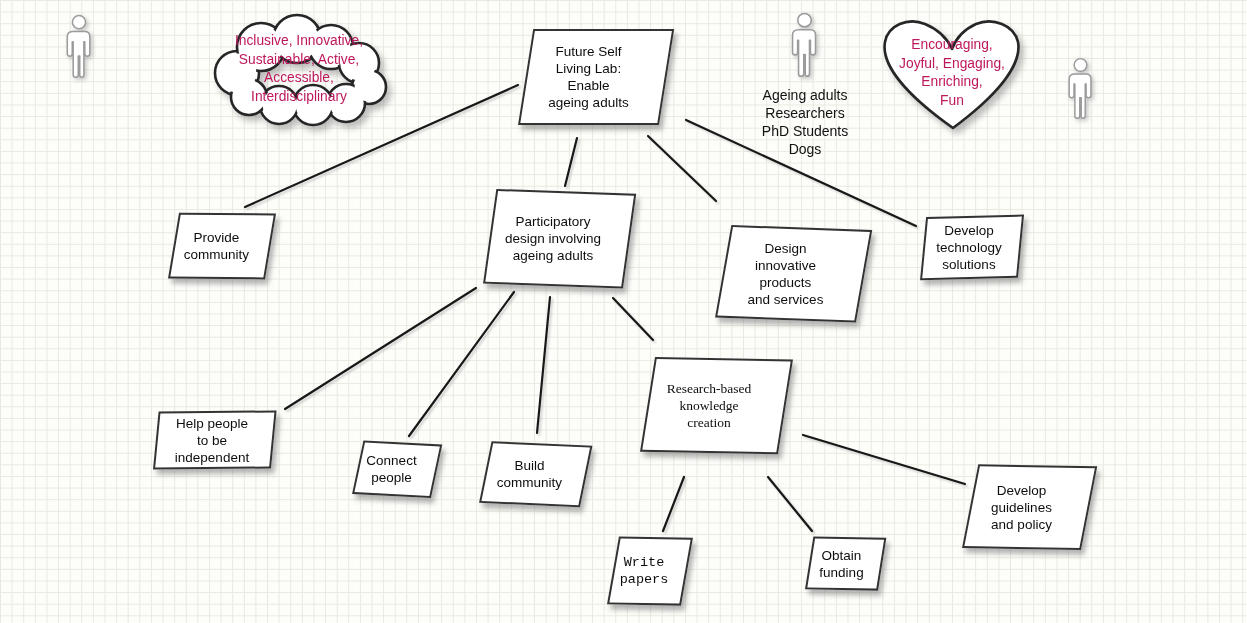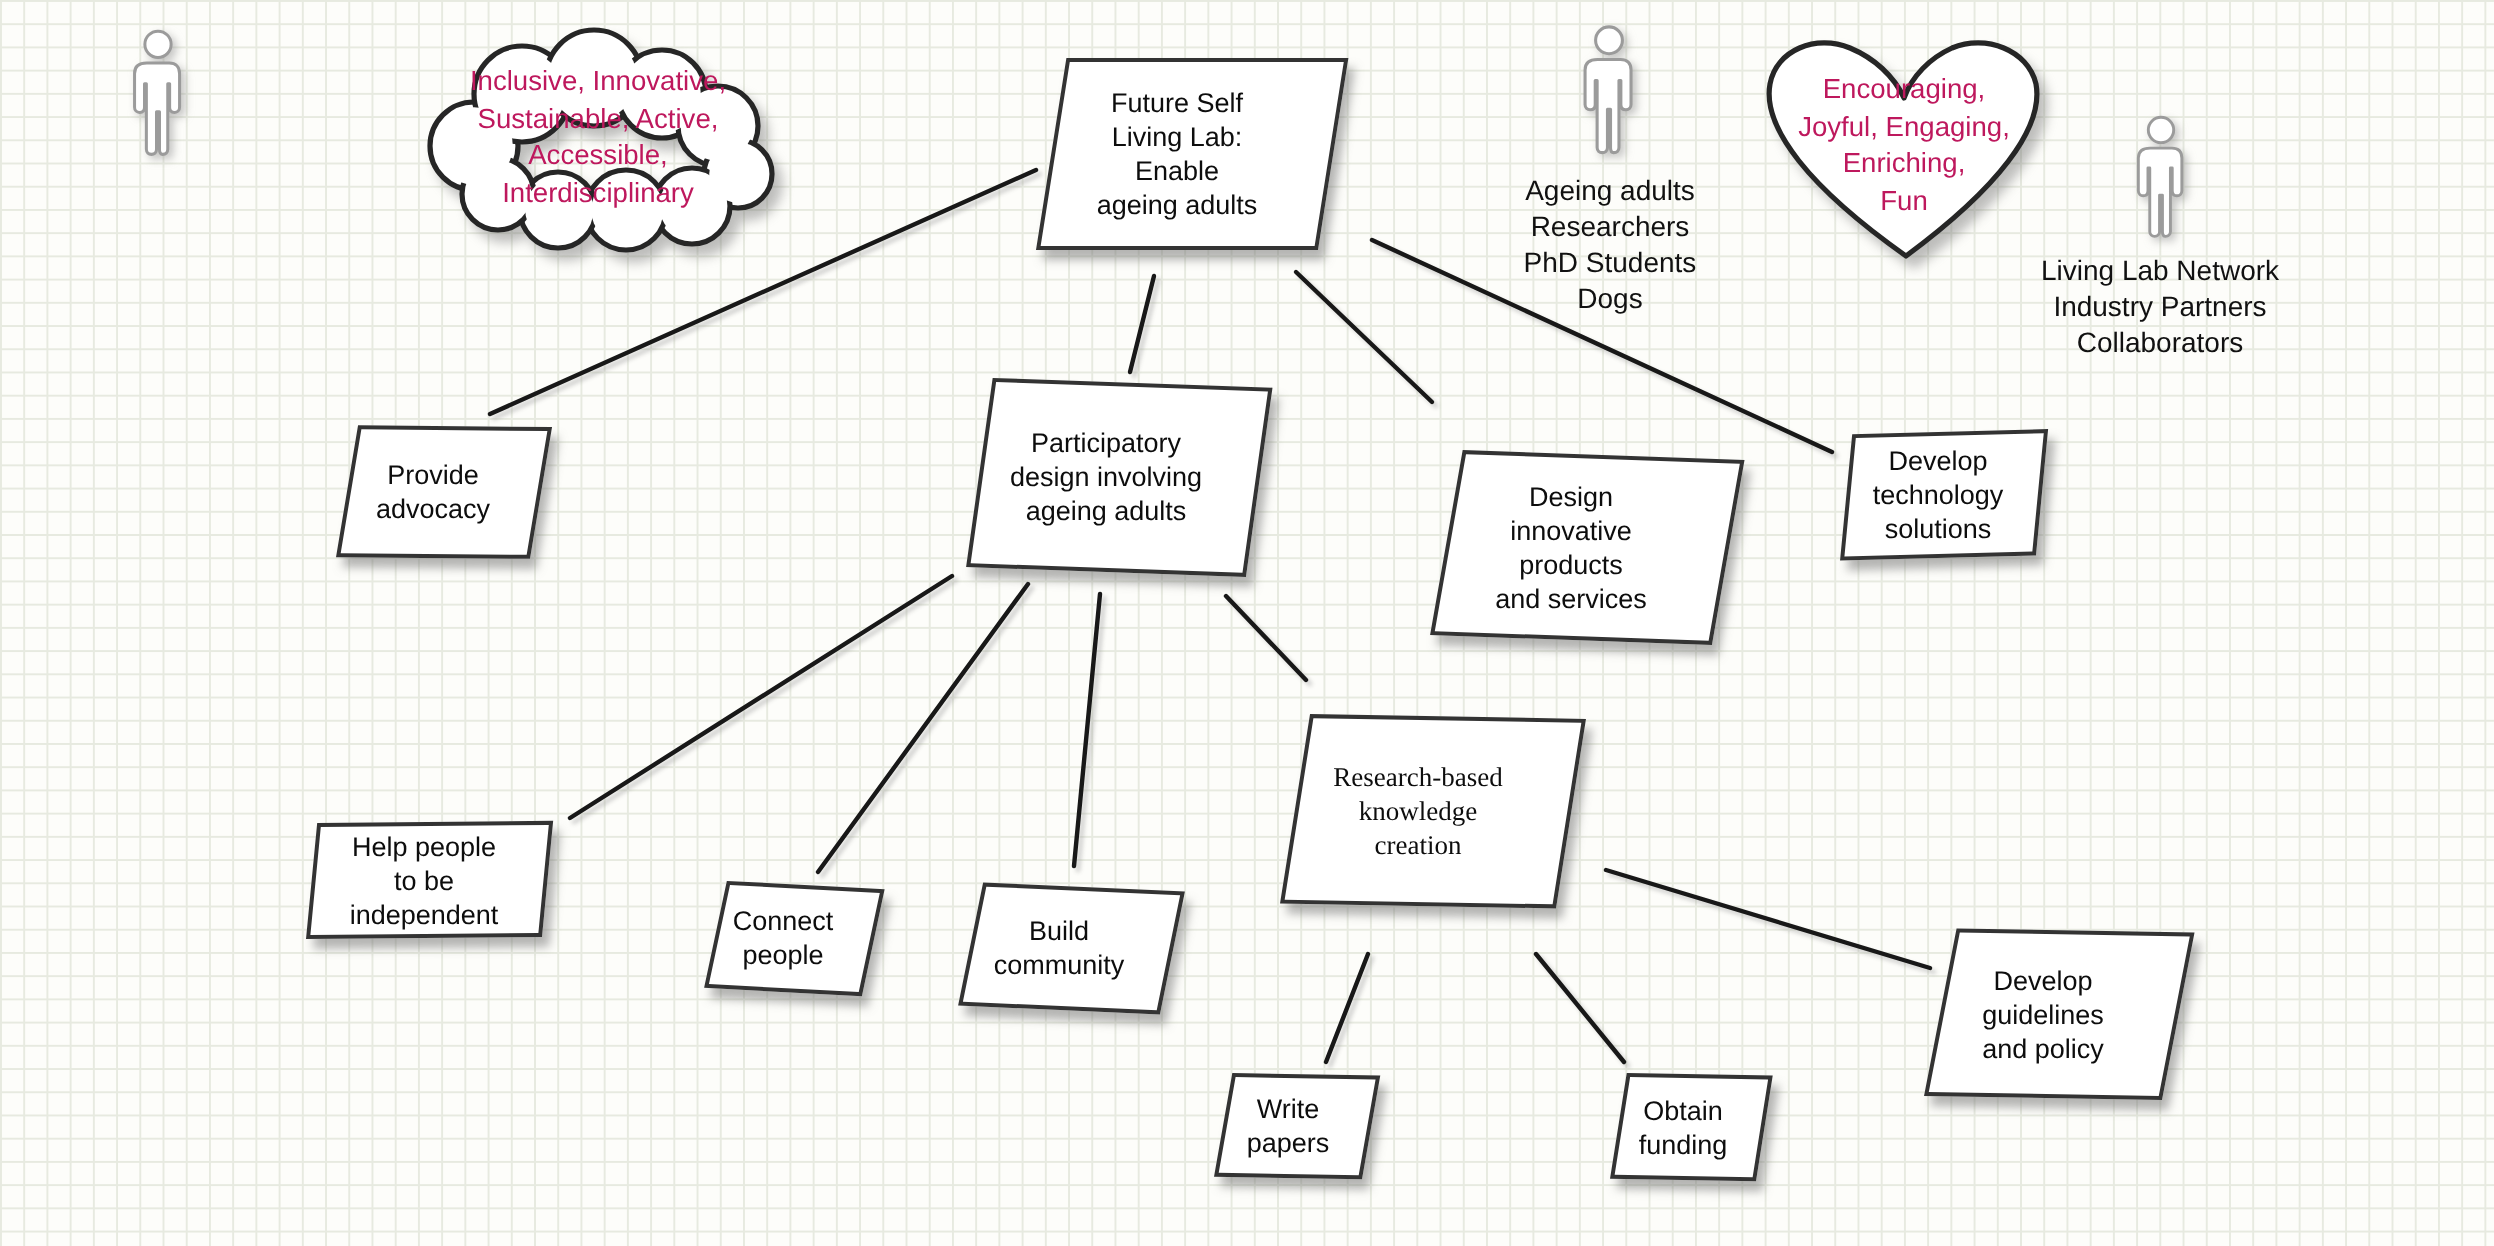--- a/index.html
+++ b/index.html
@@ -57,21 +57,21 @@
     <div class="pbg" style="transform:skewX(-9deg);"></div>
     <div class="plabel">Future Self
 Living Lab:
 Enable
 ageing adults</div>
   </div>
 
   <div class="pbox" style="left:168px;top:213px;width:97px;height:66px;">
     <div class="pbg" style="transform:rotate(0.5deg) skewX(-9deg);"></div>
     <div class="plabel">Provide
-advocacy</div>
+community</div>
   </div>
 
   <div class="pbox" style="left:483px;top:191px;width:140px;height:95px;">
     <div class="pbg" style="transform:rotate(2deg) skewX(-6deg);"></div>
     <div class="plabel">Participatory
 design involving
 ageing adults</div>
   </div>
 
   <div class="pbox" style="left:715px;top:227px;width:141px;height:93px;">
@@ -108,21 +108,21 @@
 community</div>
   </div>
 
   <div class="pbox" style="left:640px;top:358px;width:138px;height:95px;font-family:Liberation Serif, serif;">
     <div class="pbg" style="transform:rotate(1deg) skewX(-8deg);"></div>
     <div class="plabel">Research-based
 knowledge
 creation</div>
   </div>
 
-  <div class="pbox" style="left:607px;top:537px;width:74px;height:52px;">
+  <div class="pbox" style="left:607px;top:537px;width:74px;height:68px;font-family:Liberation Mono, monospace;">
     <div class="pbg" style="transform:rotate(1deg) skewX(-9deg);"></div>
     <div class="plabel">Write
 papers</div>
   </div>
 
   <div class="pbox" style="left:805px;top:537px;width:73px;height:53px;">
     <div class="pbg" style="transform:rotate(1deg) skewX(-8deg);"></div>
     <div class="plabel">Obtain
 funding</div>
   </div>
@@ -200,17 +200,14 @@
 Dogs</div>
 
   <div class="person" style="left:1066px;top:56px;width:29px;height:66px;">
     <svg viewBox="0 0 32 70">
       <g fill="#ffffff" stroke="#9b9b9b" stroke-width="1.6" stroke-linejoin="round">
         <circle cx="16" cy="8.5" r="7"></circle>
         <path d="M10,18.5 L22,18.5 C25.5,18.5 27.5,20.5 27.5,24 L27.5,42 C27.5,43.8 26.3,44.8 24.8,44.8 C23.3,44.8 22.2,43.8 22.2,42 L22.2,29.5 L21.2,29.5 L21.2,64.5 C21.2,66.2 20,67.2 18.5,67.2 C17.2,67.2 16.8,66.2 16.8,64.5 L16.8,44.5 L15.2,44.5 L15.2,64.5 C15.2,66.2 14,67.2 12.5,67.2 C11,67.2 9.8,66.2 9.8,64.5 L9.8,29.5 L8.8,29.5 L8.8,42 C8.8,43.8 7.7,44.8 6.2,44.8 C4.7,44.8 3.5,43.8 3.5,42 L3.5,24 C3.5,20.5 5.5,18.5 10,18.5 Z"></path>
       </g>
     </svg>
   </div>
-  <div class="caption" style="left:1000px;top:126px;width:160px;">Living Lab Network
-Industry Partners
-Collaborators</div>
 
 </div>
 
 </body></html>

